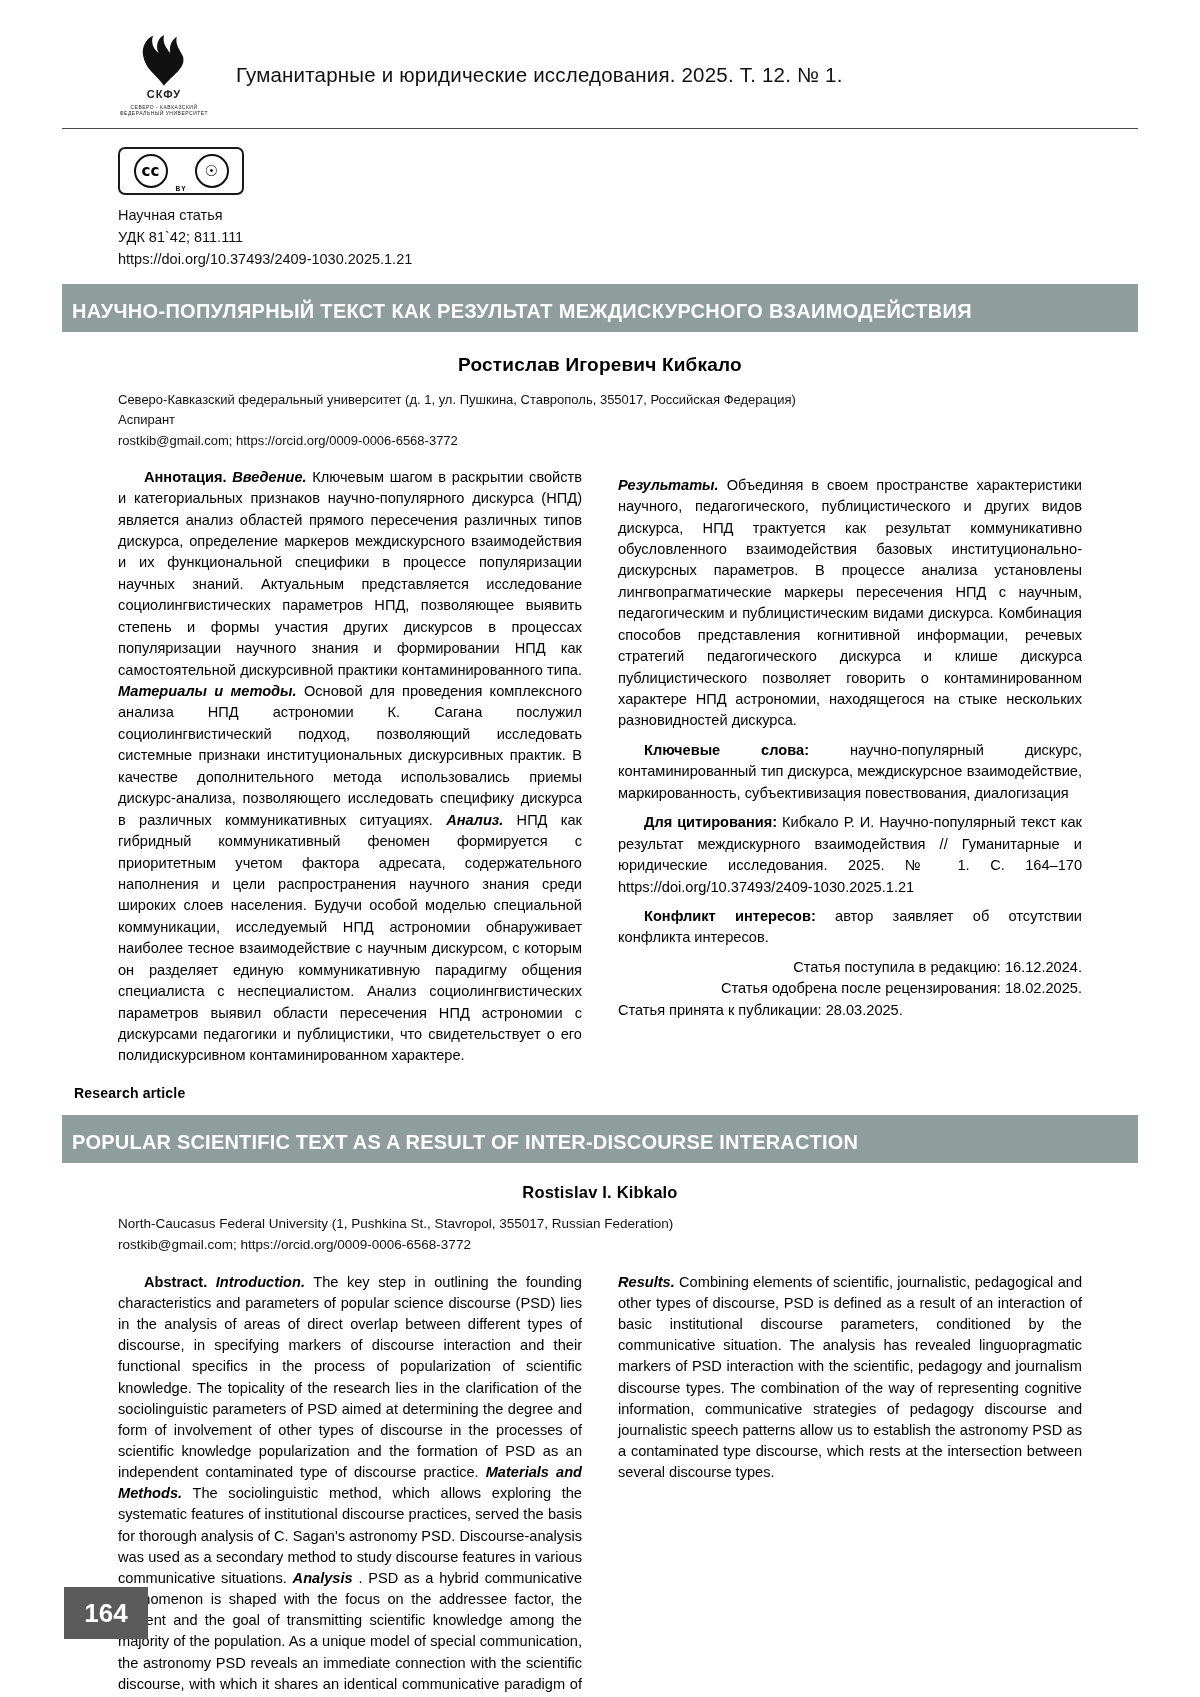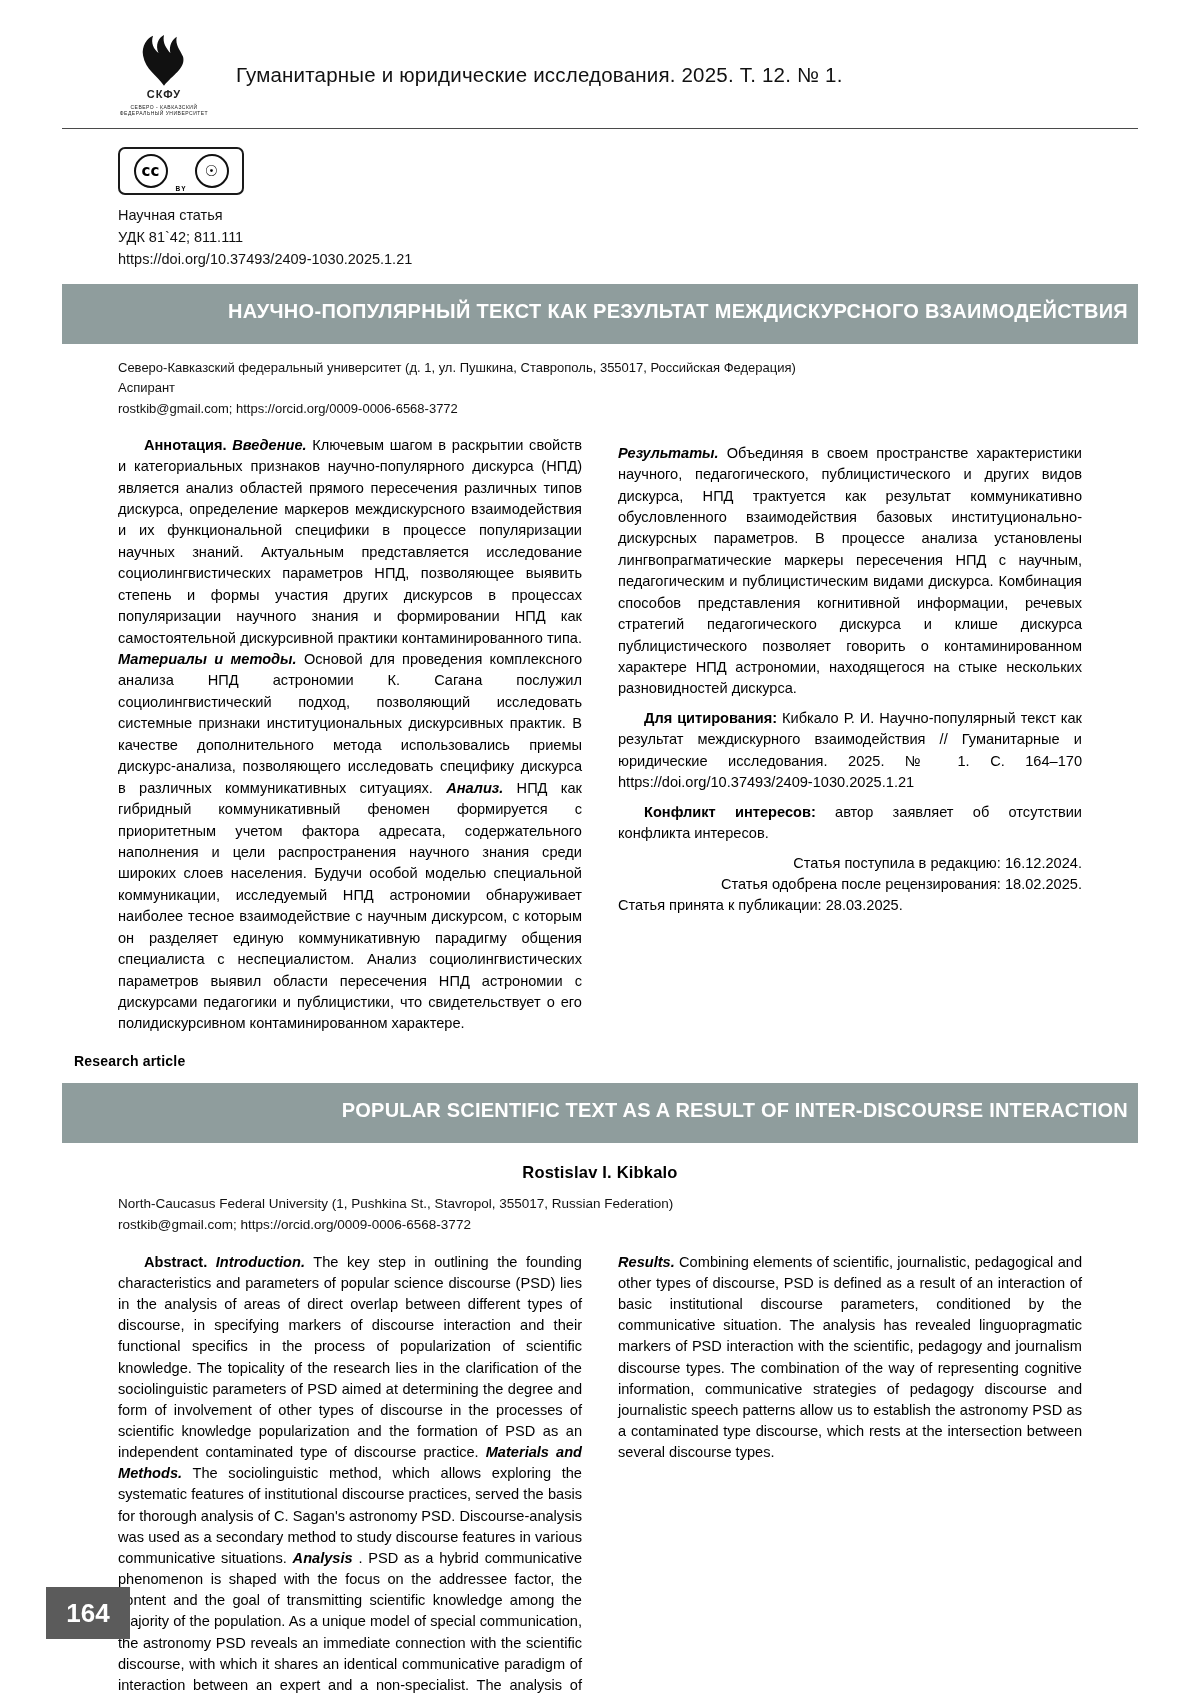--- a/index.html
+++ b/index.html
@@ -102,26 +102,26 @@
     margin-top: 10px;
     font-size: 14.5px;
     line-height: 1.5;
     color: #111;
   }
 
   
   .title-bar {
     background: #8f9d9d;
     color: #ffffff;
-    text-align: right;
+    text-align: left;
     font-size: 20px;
     font-weight: bold;
     letter-spacing: 0.3px;
     line-height: 1.45;
-    padding: 13px 10px 18px 10px;
+    padding: 13px 10px 6px 10px;
     margin: 14px 62px 0 62px;
   }
   .title-bar.en {
     font-size: 20px;
     letter-spacing: 0.2px;
   }
 
   .author-name {
     text-align: center;
     font-weight: bold;
@@ -167,21 +167,21 @@
 
   .research-article {
     padding: 0 74px;
     margin-top: 18px;
     font-size: 14px;
     font-weight: bold;
     letter-spacing: 0.2px;
   }
   .page-number {
     position: absolute;
-    left: 46px;
+    left: 64px;
     bottom: 58px;
     width: 84px;
     height: 52px;
     background: #5b5b5b;
     color: #ffffff;
     font-size: 26px;
     font-weight: bold;
     display: flex;
     align-items: center;
     justify-content: center;
@@ -216,20 +216,21 @@
     </div>
     <div class="meta-lines">
       <div>Научная статья</div>
       <div>УДК 81`42; 811.111</div>
       <div>https://doi.org/10.37493/2409-1030.2025.1.21</div>
     </div>
   </div>
 
   <div class="title-bar">НАУЧНО-ПОПУЛЯРНЫЙ ТЕКСТ КАК РЕЗУЛЬТАТ МЕЖДИСКУРСНОГО ВЗАИМОДЕЙСТВИЯ</div>
 
+  <div class="author-name">Ростислав Игоревич Кибкало</div>
 
   <div class="affil">
     <div>Северо-Кавказский федеральный университет (д. 1, ул. Пушкина, Ставрополь, 355017, Российская Федерация)</div>
     <div>Аспирант</div>
     <div>rostkib@gmail.com;  https://orcid.org/0009-0006-6568-3772</div>
   </div>
 
   <div class="cols">
     <div class="col">
       <p class="indent">
@@ -242,20 +243,24 @@
         <span>НПД как гибридный коммуникативный феномен формируется с приоритетным учетом фактора адресата, содержательного наполнения и цели распространения научного знания среди широких слоев населения. Будучи особой моделью специальной коммуникации, исследуемый НПД астрономии обнаруживает наиболее тесное взаимодействие с научным дискурсом, с которым он разделяет единую коммуникативную парадигму общения специалиста с неспециалистом. Анализ социолингвистических параметров выявил области пересечения НПД астрономии с дискурсами педагогики и публицистики, что свидетельствует о его полидискурсивном контаминированном характере.</span>
       </p>
     </div>
     <div class="col">
 
       <p style="margin-top:8px;">
         <span class="bi">Результаты.</span>
         <span>Объединяя в своем пространстве характеристики научного, педагогического, публицистического и других видов дискурса, НПД трактуется как результат коммуникативно обусловленного взаимодействия базовых институционально-дискурсных параметров. В процессе анализа установлены лингвопрагматические маркеры пересечения НПД с научным, педагогическим и публицистическим видами дискурса. Комбинация способов представления когнитивной информации, речевых стратегий педагогического дискурса и клише дискурса публицистического позволяет говорить о контаминированном характере НПД астрономии, находящегося на стыке нескольких разновидностей дискурса.</span>
       </p>
       <p class="indent">
+        <b>Ключевые слова:</b>
+        <span>научно-популярный дискурс, контаминированный тип дискурса, междискурсное взаимодействие, маркированность, субъективизация повествования, диалогизация</span>
+      </p>
+      <p class="indent">
         <b>Для цитирования:</b>
         <span>Кибкало Р. И. Научно-популярный текст как результат междискурного взаимодействия // Гуманитарные и юридические исследования. 2025. № 1. С. 164–170 https://doi.org/10.37493/2409-1030.2025.1.21</span>
       </p>
       <p class="indent">
         <b>Конфликт интересов:</b>
         <span>автор заявляет об отсутствии конфликта интересов.</span>
       </p>
       <p style="text-align:right;">Статья поступила в редакцию: 16.12.2024.</p>
       <p style="text-align:right;margin-top:0;">Статья одобрена после рецензирования: 18.02.2025.</p>
       <p style="text-align:left;margin-top:0;">Статья принята к публикации: 28.03.2025.</p>

